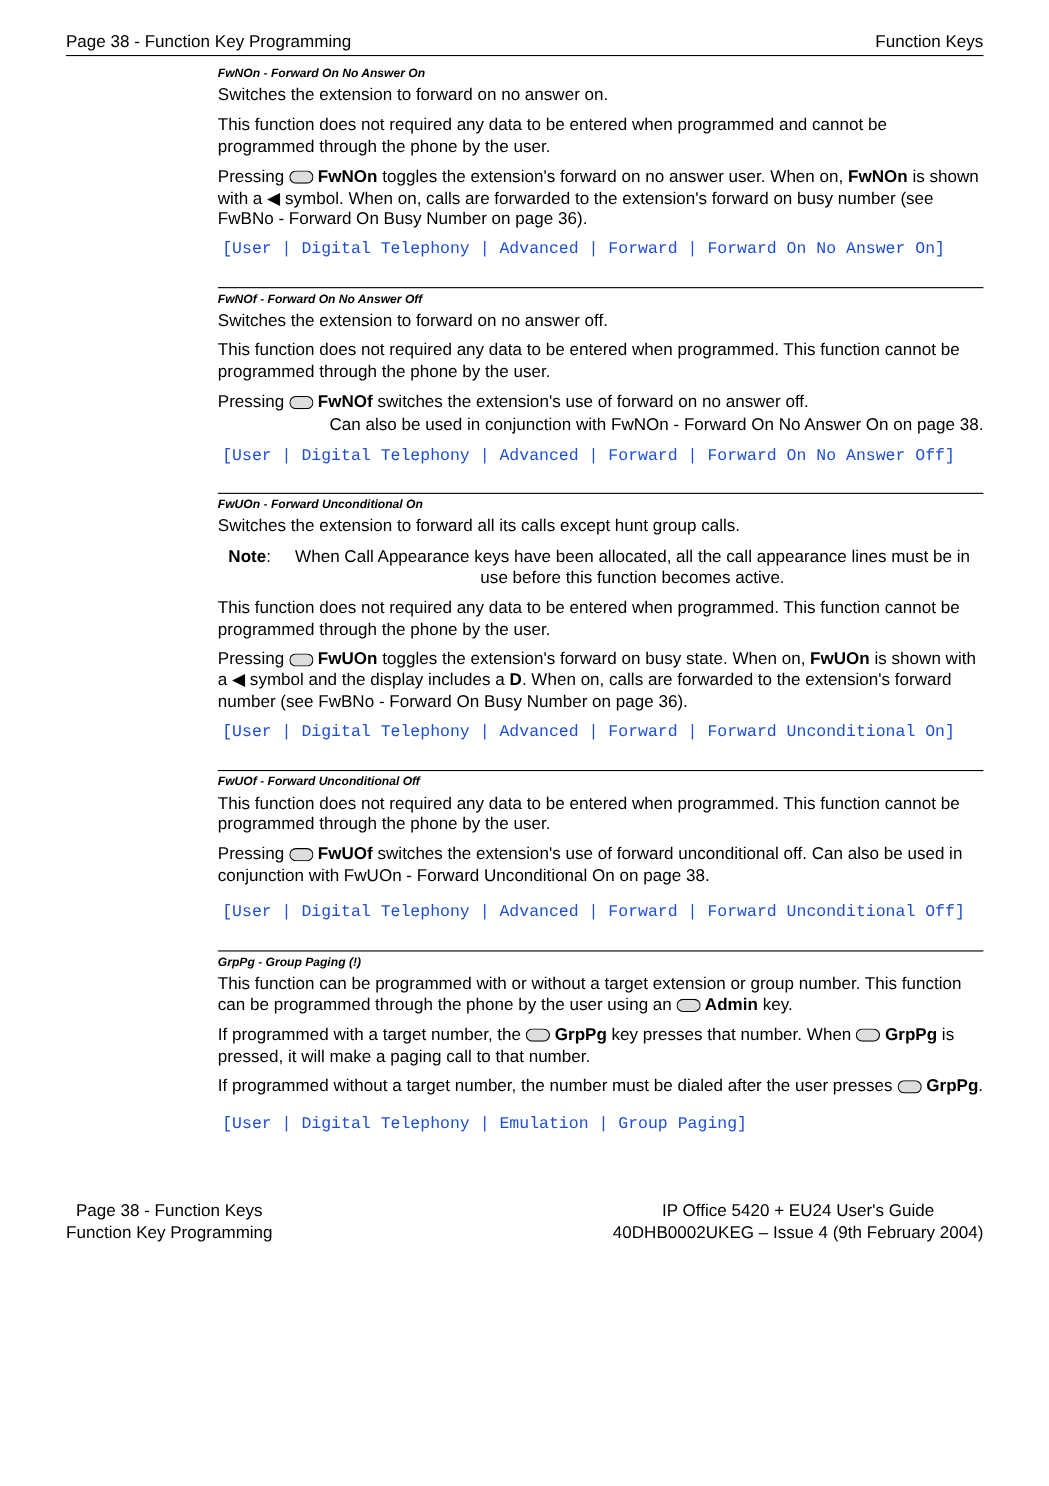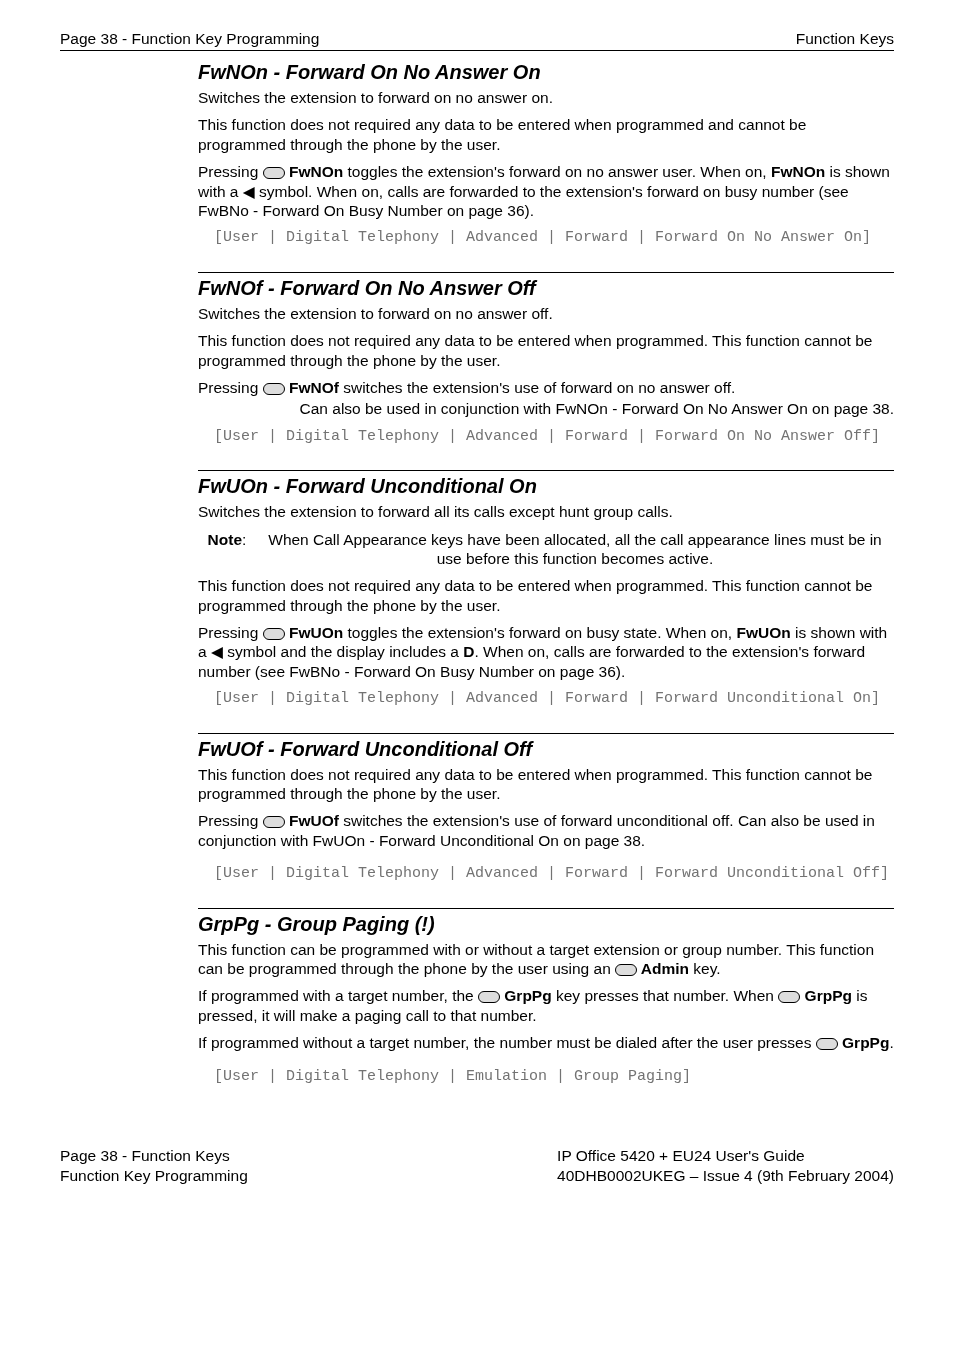--- a/index.html
+++ b/index.html
@@ -23,58 +23,59 @@
     font-size: 15.5px;
     gap: 30px;
   }
   .content {
     padding-left: 138px;
     padding-right: 0px;
   }
   .section-title {
     font-weight: bold;
     font-style: italic;
-    font-size: 20px;
+    font-size: 11px;
     border-top: 1px solid #000;
     padding-top: 4px;
     margin-top: 24px;
   }
   .section-title.first {
     border-top: none;
     margin-top: 0;
     padding-top: 0;
   }
   p {
     margin: 4px 0 8px 0;
     line-height: 1.25;
   }
   .code {
     font-family: "Courier New", monospace;
     font-size: 15px;
-    margin: 6px 0 6px 16px;
-    color: #737373;
+    margin: 6px 0 6px 4px;
+    color: #1d4ed8;
     line-height: 1.3;
   }
   .note-row {
     display: flex;
     margin: 4px 0 8px 0;
     line-height: 1.25;
     text-align: center;
   }
   .note-label {
     flex: 0 0 58px;
   }
   .footer {
     display: flex;
     justify-content: space-between;
     margin-top: 60px;
     font-size: 15.5px;
   }
   .footer .left, .footer .right {
     line-height: 1.3;
+    text-align: center;
   }
   .footer .right {
   }
   .btn-icon {
     display: inline-block;
     vertical-align: -2px;
   }
   .btn-icon svg {
     display: block;
   }

